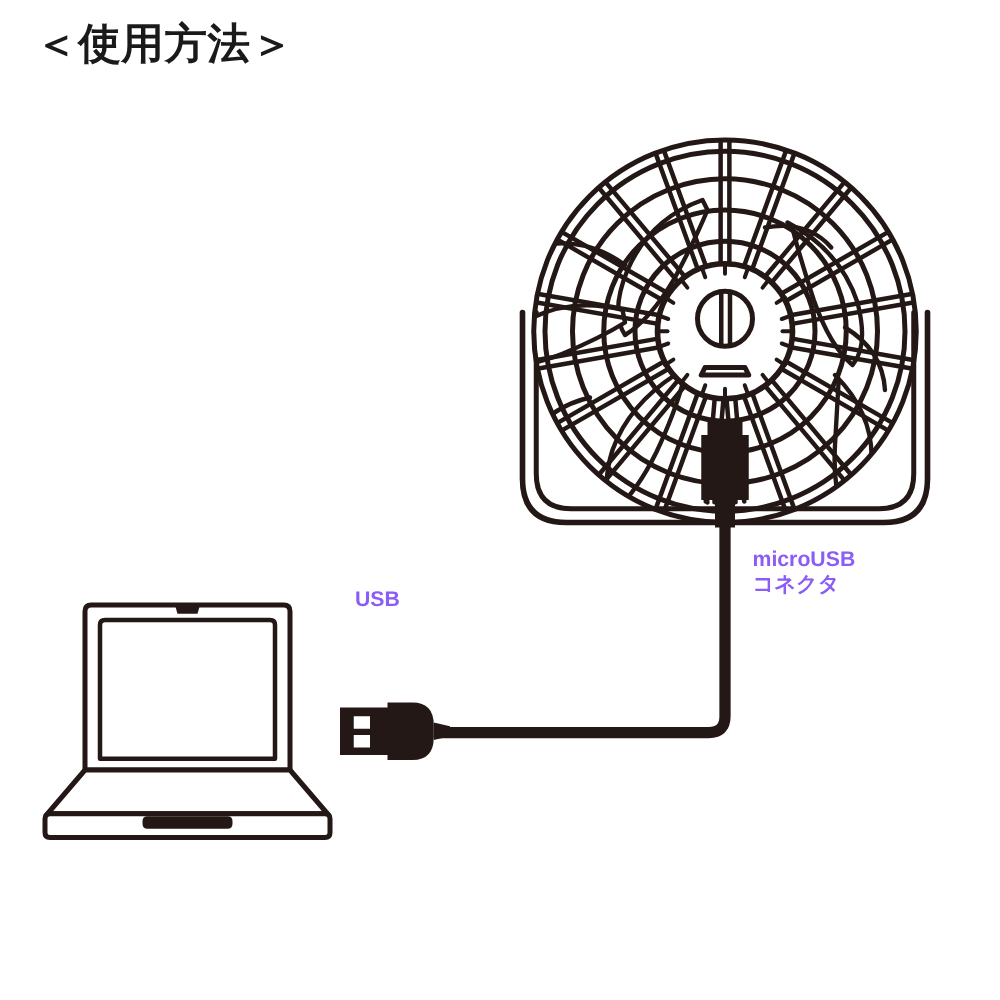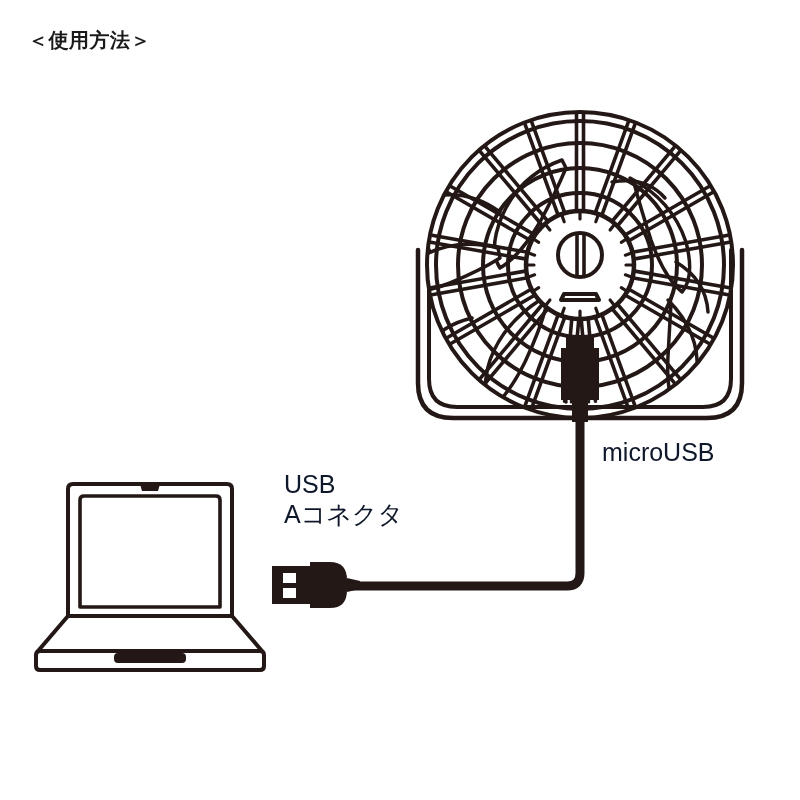--- a/index.html
+++ b/index.html
@@ -17,42 +17,42 @@
   }
   #page {
     position: relative;
     width: 800px;
     height: 800px;
     background: #ffffff;
   }
   #heading {
     position: absolute;
     left: 28px;
-    top: 29px;
-    font-size: 20px;
+    top: 17px;
+    font-size: 34px;
     font-weight: bold;
     letter-spacing: 0.5px;
     line-height: 1.1;
     white-space: nowrap;
     color: #1a1a1a;
   }
   #diagram-svg {
     position: absolute;
     left: 0;
     top: 0;
     width: 800px;
     height: 800px;
   }
   .label {
     position: absolute;
-    font-size: 25px;
-    font-weight: normal;
+    font-size: 17px;
+    font-weight: bold;
     line-height: 1.18;
     white-space: nowrap;
-    color: #0f172a;
+    color: #8b5cf6;
   }
   #label-usb-a {
     left: 284px;
     top: 470px;
   }
   #label-microusb {
     left: 602px;
     top: 438px;
   }
   .label .l2 { display: block; }
@@ -255,20 +255,20 @@
       <path d="M40 651 L260 651 Q264 651 264 655 L264 666 Q264 670 260 670 L40 670 Q36 670 36 666 L36 655 Q36 651 40 651 Z" stroke-width="4"></path>
 
       <path d="M118 654 L182 654 Q185 654 185 657 L185 659 Q185 662 182 662 L118 662 Q115 662 115 659 L115 657 Q115 654 118 654 Z" fill="#231815" stroke="#231815" stroke-width="2"></path>
       <line x1="38" y1="658" x2="262" y2="658" stroke-width="0"></line>
     </g>
 
   </svg>
 
   <div class="label" id="label-usb-a">
     <span class="l1">USB</span>
-    <span class="l2">Aコネクタ</span>
   </div>
 
   <div class="label" id="label-microusb">
     <span class="l1">microUSB</span>
+    <span class="l2">コネクタ</span>
   </div>
 
 </div>
 
 </body></html>

